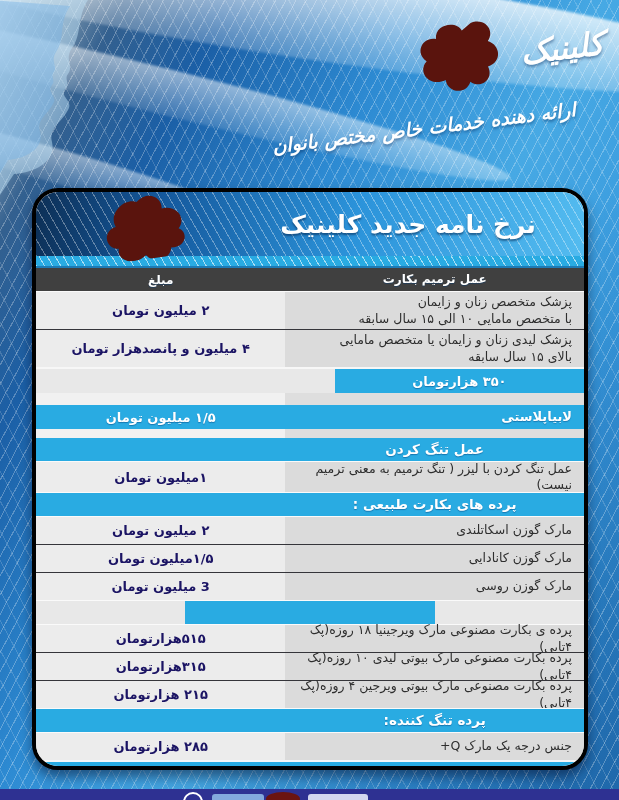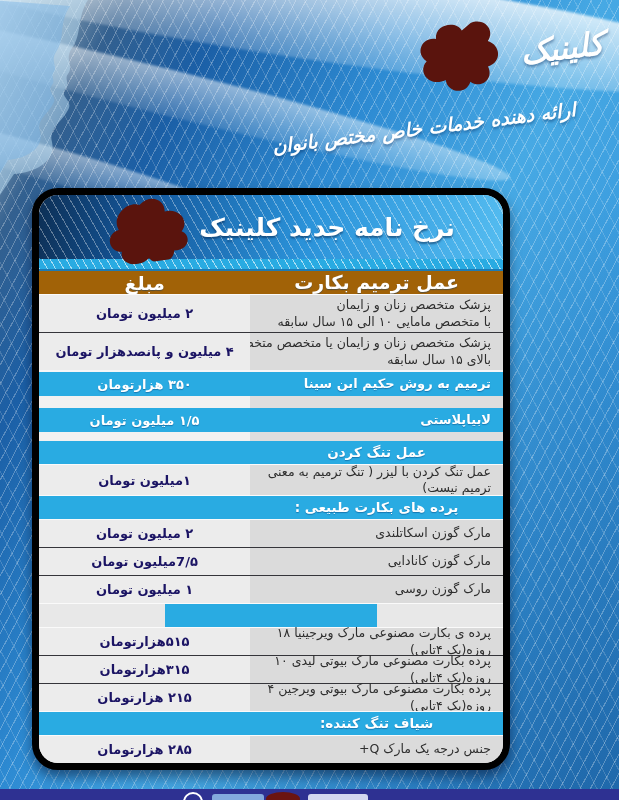--- a/index.html
+++ b/index.html
@@ -44,22 +44,22 @@
   .brand-blob{position:absolute;top:16px;right:112px;transform:rotate(18deg);}
   .brand-tagline{
     position:absolute;top:98px;right:44px;color:#fff;
     font-size:19px;font-weight:bold;font-style:italic;white-space:nowrap;
     transform:rotate(-7deg);transform-origin:right center;
     text-shadow:0 2px 3px rgba(0,40,90,.45);
   }
 
   
   .pricecard{
-    position:absolute;left:32px;top:188px;width:478px;height:582px;
-    border:7px solid #000000;border-radius:26px;overflow:hidden;
+    position:absolute;left:32px;top:188px;width:556px;height:582px;
+    border:4px solid #000000;border-radius:26px;overflow:hidden;
     box-sizing:border-box;display:flex;flex-direction:column;
     box-shadow:0 7px 12px rgba(0,0,25,.45);
     background:#e8e8e8;
   }
   .titlebar{
     position:relative;height:64px;flex:0 0 auto;
     background:
       repeating-linear-gradient(60deg, rgba(255,255,255,.35) 0 1px, transparent 1px 8px),
       linear-gradient(100deg,#0d2f55 0%,#14579b 22%,#2b93da 58%,#54bcf0 100%);
   }
@@ -78,39 +78,39 @@
   }
   .rows{flex:1;display:flex;flex-direction:column;direction:rtl;}
   .row{display:flex;flex:0 0 auto;}
   .cell{box-sizing:border-box;}
   .cell.item{width:54.5%;background:#dbdbdb;display:flex;flex-direction:column;
     justify-content:center;align-items:flex-start;padding:8px 12px;
     color:#2e2e2e;font-size:12.5px;line-height:1.3;}
   .cell.price{width:45.5%;background:#ececec;display:flex;align-items:center;justify-content:center;
     color:#1B1464;font-size:13px;font-weight:bold;}
   .row.colhead{height:23px;}
-  .row.colhead .cell{background:#a16207;color:#fff;font-weight:bold;font-size:19px;
+  .row.colhead .cell{background:#404040;color:#fff;font-weight:bold;font-size:12px;
     align-items:center;justify-content:center;text-shadow:0 1px 1px rgba(0,60,120,.45);text-align:right;}
   .row.data2{height:37px;}
   .row.data{height:27px;}
   .row.datatall{height:30px;}
   .row.hl{height:24px;}
   .row.hl .cell{background:#29ABE2;color:#fff;text-shadow:0 1px 1px rgba(0,60,120,.45);}
   .row.hl .cell.item{font-weight:bold;font-size:13px;}
   .row.hl .cell.price{color:#fff;text-align:center;}
   .row.section{height:23px;justify-content:center;}
   .row.section .cell{background:#29ABE2;}
   .row.section .cell.item{align-items:center;color:#fff;font-weight:bold;font-size:13.5px;
     text-shadow:0 1px 1px rgba(0,60,120,.45);}
   .row.gap{height:12px;}
   .row.gapsm{height:9px;}
   .row.gap .cell,.row.gapsm .cell{background-color:#f1f1f1;}
   .row.gap .cell.item,.row.gapsm .cell.item{background:#dedede;}
   .d + .d{border-top:1.6px solid #35353a;}
-  .colhead + .d{border-top:1px solid #fafafa;justify-content:flex-end;}
+  .colhead + .d{border-top:1px solid #fafafa;}
   .d + .hl, .hl + .d{border-top:2px solid #f7f7f7;}
   .section + .d, .d + .section{border-top:1px solid #fafafa;}
   .ln{white-space:nowrap;}
 
   
   .footer{position:absolute;left:0;bottom:0;width:619px;height:11px;background:#2E3192;}
   .footer-circle{position:absolute;left:183px;top:3px;width:20px;height:20px;border-radius:50%;
     border:2px solid #fff;box-sizing:border-box;background:transparent;}
   .footer-textstub{position:absolute;left:212px;top:5px;width:52px;height:8px;border-radius:3px;
     background:rgba(160,210,245,.75);}
@@ -161,27 +161,26 @@
       </div>
       <div class="row data2 d">
         <div class="cell item">
           <div class="ln">پزشک متخصص زنان و زایمان</div>
           <div class="ln">با متخصص مامایی ۱۰ الی ۱۵ سال سابقه</div>
         </div>
         <div class="cell price">۲ میلیون تومان</div>
       </div>
       <div class="row data2 d">
         <div class="cell item">
-          <div class="ln">پزشک متخصص زنان و زایمان یا متخصص متخصص</div>
+          <div class="ln">پزشک لیدی زنان و زایمان یا متخصص مامایی</div>
           <div class="ln">بالای ۱۵ سال سابقه</div>
         </div>
         <div class="cell price">۴ میلیون و پانصدهزار تومان</div>
       </div>
       <div class="row hl">
-        <div class="cell item">ترمیم به روش حکیم ابن سینا</div>
         <div class="cell price">۳۵۰ هزارتومان</div>
       </div>
       <div class="row gap">
         <div class="cell item"></div>
         <div class="cell price"></div>
       </div>
       <div class="row hl">
         <div class="cell item">لابیاپلاستی</div>
         <div class="cell price">۱/۵ میلیون تومان</div>
       </div>
@@ -200,43 +199,43 @@
       <div class="row section">
         <div class="cell item">پرده های بکارت طبیعی :</div>
         <div class="cell price"></div>
       </div>
       <div class="row data d">
         <div class="cell item">مارک گوزن اسکاتلندی</div>
         <div class="cell price">۲ میلیون تومان</div>
       </div>
       <div class="row data d">
         <div class="cell item">مارک گوزن کانادایی</div>
-        <div class="cell price">7/۵میلیون تومان</div>
+        <div class="cell price">۱/۵میلیون تومان</div>
       </div>
       <div class="row data d">
         <div class="cell item">مارک گوزن روسی</div>
-        <div class="cell price">۱ میلیون تومان</div>
+        <div class="cell price">3 میلیون تومان</div>
       </div>
       <div class="row section">
         <div class="cell price"></div>
       </div>
       <div class="row data d">
         <div class="cell item">پرده ی بکارت مصنوعی مارک ویرجینیا ۱۸ روزه(پک ۴تایی)</div>
         <div class="cell price">۵۱۵هزارتومان</div>
       </div>
       <div class="row data d">
         <div class="cell item">پرده بکارت مصنوعی مارک بیوتی لیدی ۱۰ روزه(پک ۴تایی)</div>
         <div class="cell price">۳۱۵هزارتومان</div>
       </div>
       <div class="row data d">
         <div class="cell item">پرده بکارت مصنوعی مارک بیوتی ویرجین ۴ روزه(پک ۴تایی)</div>
         <div class="cell price">۲۱۵ هزارتومان</div>
       </div>
       <div class="row section">
-        <div class="cell item">شیاف تنگ کننده:</div>
+        <div class="cell item">پرده تنگ کننده:</div>
         <div class="cell price"></div>
       </div>
       <div class="row data d">
         <div class="cell item">جنس درجه یک مارک Q+</div>
         <div class="cell price">۲۸۵ هزارتومان</div>
       </div>
       <div class="row hl">
         <div class="cell item">گواهی سلامت</div>
         <div class="cell price">۳۵۰ هزارتومان</div>
       </div>

